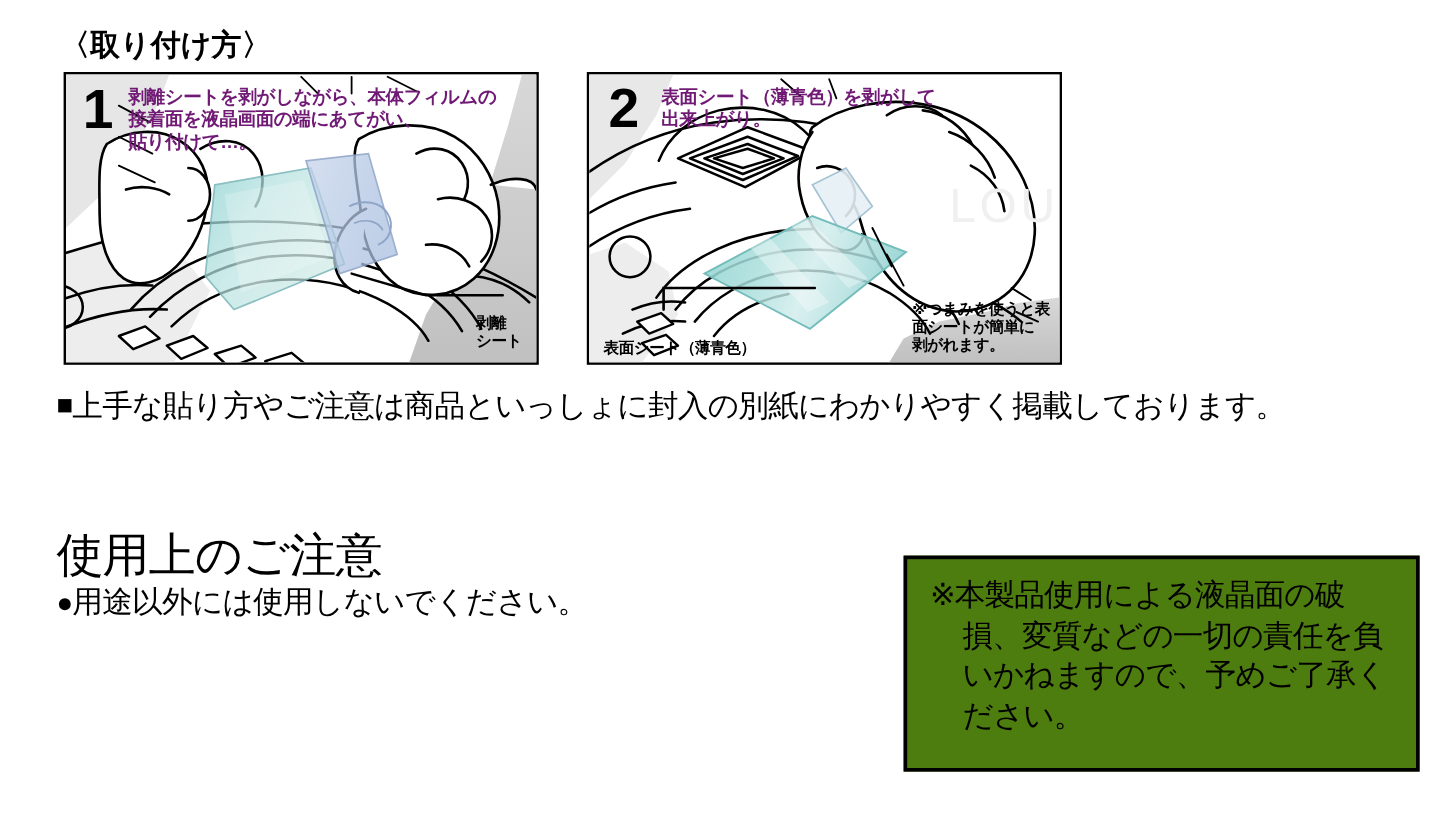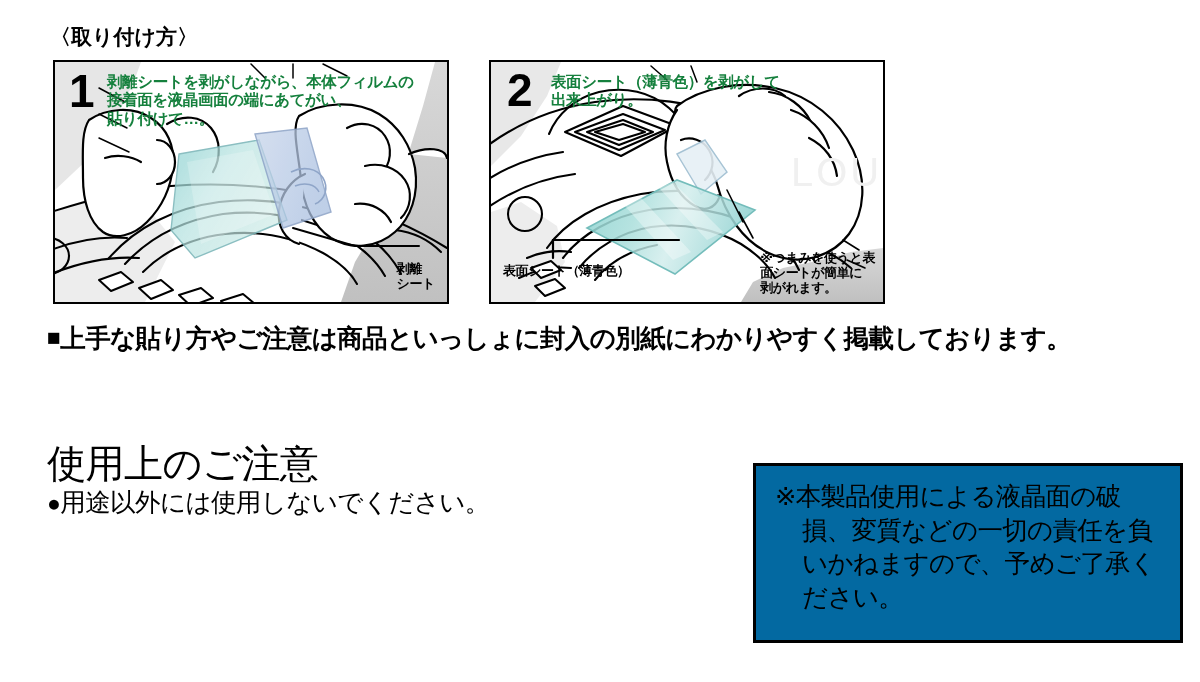--- a/index.html
+++ b/index.html
@@ -16,21 +16,21 @@
     font-family: "Liberation Sans", "DejaVu Sans", sans-serif;
     color: #000000;
     -webkit-font-smoothing: antialiased;
   }
 
   
   #install-heading {
     position: absolute;
     left: 50px;
     top: 26px;
-    font-size: 21px;
+    font-size: 25px;
     font-weight: bold;
     letter-spacing: 0px;
     line-height: 1;
     white-space: nowrap;
   }
 
   
   #panels {
     position: absolute;
     left: 53px;
@@ -80,38 +80,38 @@
 
   
   .step-caption {
     position: absolute;
     z-index: 6;
     font-size: 15.5px;
     font-weight: bold;
     line-height: 1.18;
     letter-spacing: -0.4px;
     white-space: pre-line;
-    color: #15803d;
+    color: #701a75;
   }
   #panel-1 .step-caption { left: 52px; top: 11px; }
   #panel-2 .step-caption { left: 60px; top: 11px; font-family: Liberation Serif, serif; }
 
   
   .art-label {
     position: absolute;
     z-index: 6;
     font-size: 13px;
     font-weight: bold;
     line-height: 1.15;
     letter-spacing: -0.4px;
     white-space: pre-line;
     color: #000000;
   }
   #label-release   { right: 12px;  bottom: 10px; text-align: left; }
-  #label-surface   { left: 12px;   bottom: 23px;  }
+  #label-surface   { left: 12px;   bottom: 4px;  }
   #label-tab-note  { right: 8px;   bottom: 6px; margin-top: 16px;  }
 
   
   #watermark {
     position: absolute;
     left: 300px;
     top: 88px;
     font-size: 40px;
     letter-spacing: 3px;
     color: #f0f0f0;
@@ -121,21 +121,20 @@
     pointer-events: none;
     font-weight: 300;
   }
 
   
   #notes-list {
     position: absolute;
     left: 47px;
     top: 322px;
     width: 1140px;
-    font-weight: bold;
   }
   .note-item {
     font-size: 25.5px;
     line-height: 1.33;
     letter-spacing: -0.6px;
     margin: 0 0 1px 0;
     text-indent: 0;
   }
   .note-item .bullet-sq {
     font-size: 23px;
@@ -179,21 +178,21 @@
 
   
   #disclaimer-box {
     position: absolute;
     left: 753px;
     top: 463px;
     width: 430px;
     height: 180px;
     border: 3px solid #000000;
     box-sizing: border-box;
-    background: #0369a1;
+    background: #4d7c0f;
   }
   #disclaimer-text {
     position: absolute;
     left: 19px;
     top: 14px;
     right: 12px;
     font-size: 25.5px;
     line-height: 1.32;
     letter-spacing: -0.7px;
     padding-left: 27px;

